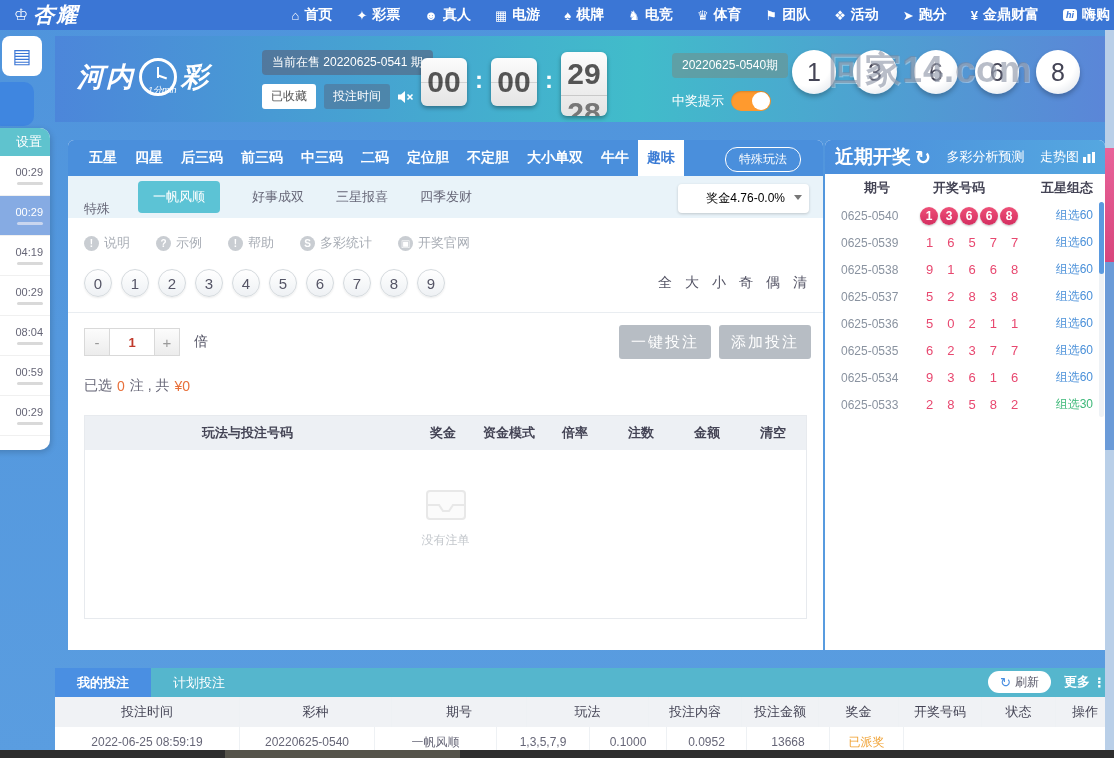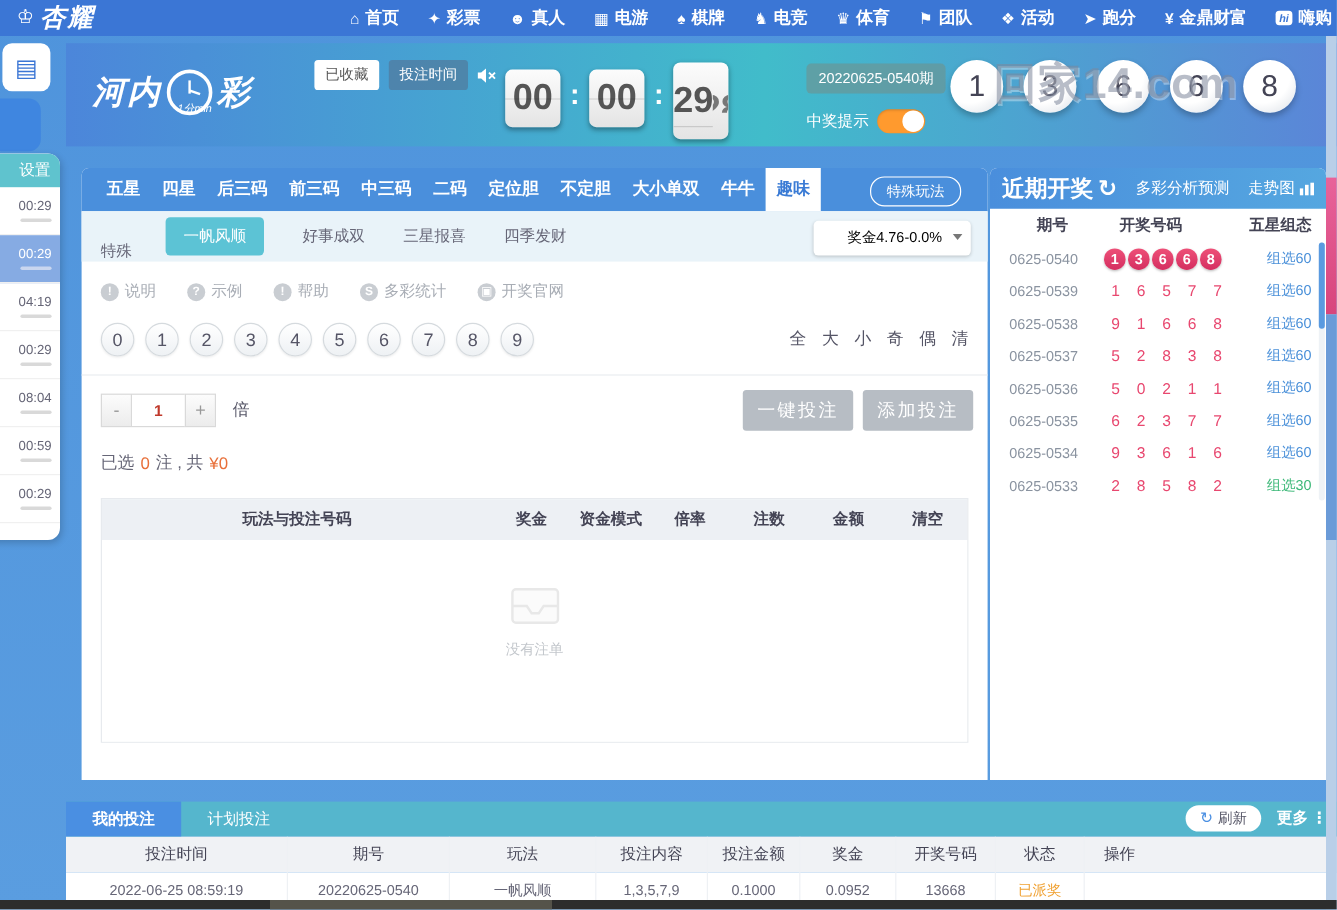--- a/index.html
+++ b/index.html
@@ -71,21 +71,21 @@
   .lh-clock { position:absolute; left:366px; top:16px; display:flex;
     align-items:flex-start; gap:8px; }
   .flip-card { width:46px; height:48px; margin-top:6px;
     background:linear-gradient(#fcfcfc,#e4e4e4); border-radius:6px;
     box-shadow:0 2px 4px rgba(0,0,0,.35); display:flex; align-items:center;
     justify-content:center; font-size:30px; font-weight:bold; color:#555;
     position:relative; }
   .flip-card::after { content:""; position:absolute; left:0; right:0; top:50%;
     height:1px; background:rgba(0,0,0,.12); }
   .colon { color:#fff; font-size:24px; font-weight:bold; margin-top:14px; }
-  .flip-mid { margin-top:0; height:64px; display:flex; flex-direction:row;
+  .flip-mid { margin-top:0; height:64px; display:flex; flex-direction:column;
     justify-content:flex-start; overflow:hidden; padding:0; }
   .flip-mid::after { display:none; }
   .flip-mid .ft { height:44px; width:100%; display:flex; align-items:center;
     justify-content:center; border-bottom:1px solid #c9c9c9; }
   .flip-mid .fb { height:20px; width:100%; display:flex; align-items:flex-start;
     justify-content:center; color:#777; overflow:hidden; }
   .lh-right { position:absolute; left:617px; top:17px; display:flex;
     flex-direction:column; gap:13px; }
   .badge-prev { background:rgba(105,150,150,.7); color:#fff; font-size:12px;
     padding:4px 10px; border-radius:4px; white-space:nowrap; }
@@ -346,20 +346,21 @@
 
 <div class="lot-header">
   <div class="lh-logo">
     <span class="logo-txt">河内</span>
     <span class="logo-clock">
       <span class="logo-sub">1分min</span>
     </span>
     <span class="logo-txt">彩</span>
   </div>
   <div class="lh-badges">
+    <div class="badge-onsale">当前在售 20220625-0541 期</div>
     <div class="badge-row">
       <div class="btn-fav">已收藏</div>
       <div class="badge-time">投注时间</div>
       <svg width="16" height="14" viewBox="0 0 16 14">
         <path d="M0 4.5 h3 l4-3.5 v12 l-4-3.5 h-3 z" fill="#fff"></path>
         <path d="M9.5 4.5 l5 5 M14.5 4.5 l-5 5" stroke="#fff" stroke-width="1.6"></path>
       </svg>
     </div>
   </div>
   <div class="lh-clock">
@@ -626,20 +627,21 @@
         <span>刷新</span>
       </div>
       <div class="more">
         <span>更多</span>
         <span>⋮</span>
       </div>
     </div>
   </div>
   <div class="mb-head">
     <div class="c cw1">投注时间</div>
+    <div class="c cw2">彩种</div>
     <div class="c cw3">期号</div>
     <div class="c cw4">玩法</div>
     <div class="c cw5">投注内容</div>
     <div class="c cw6">投注金额</div>
     <div class="c cw7">奖金</div>
     <div class="c cw8">开奖号码</div>
     <div class="c cw9">状态</div>
     <div class="c cw10">操作</div>
   </div>
   <div class="mb-row">

